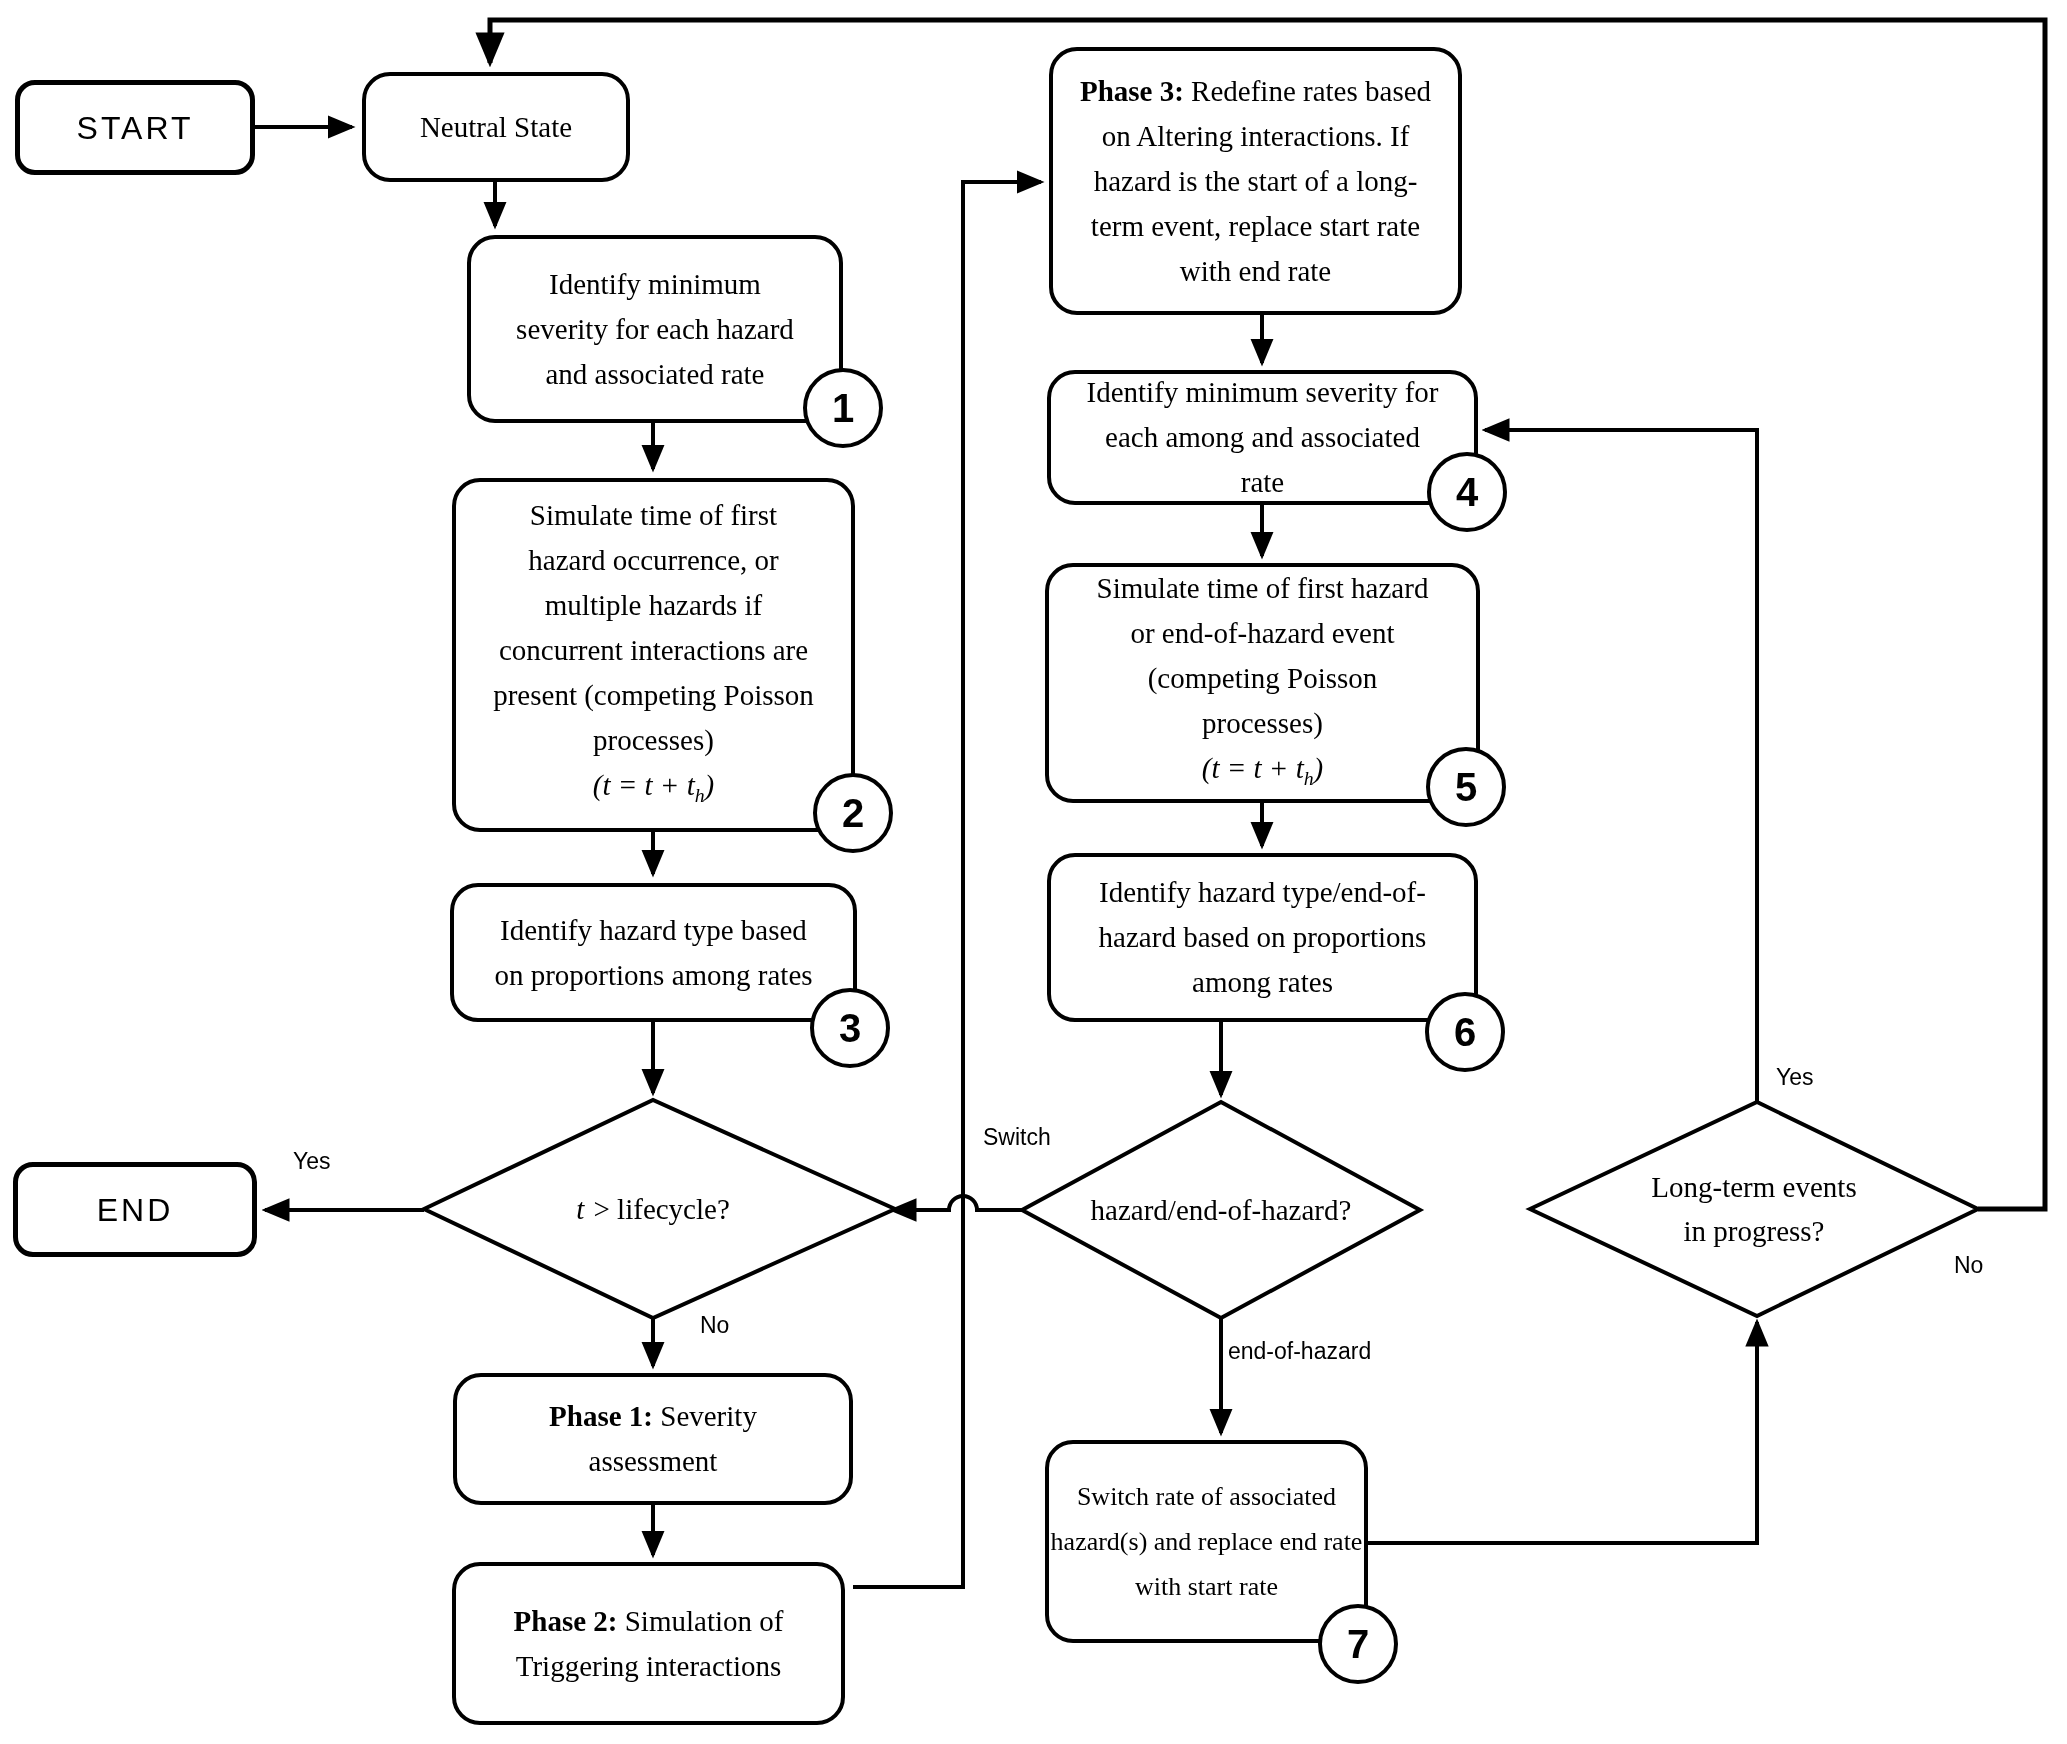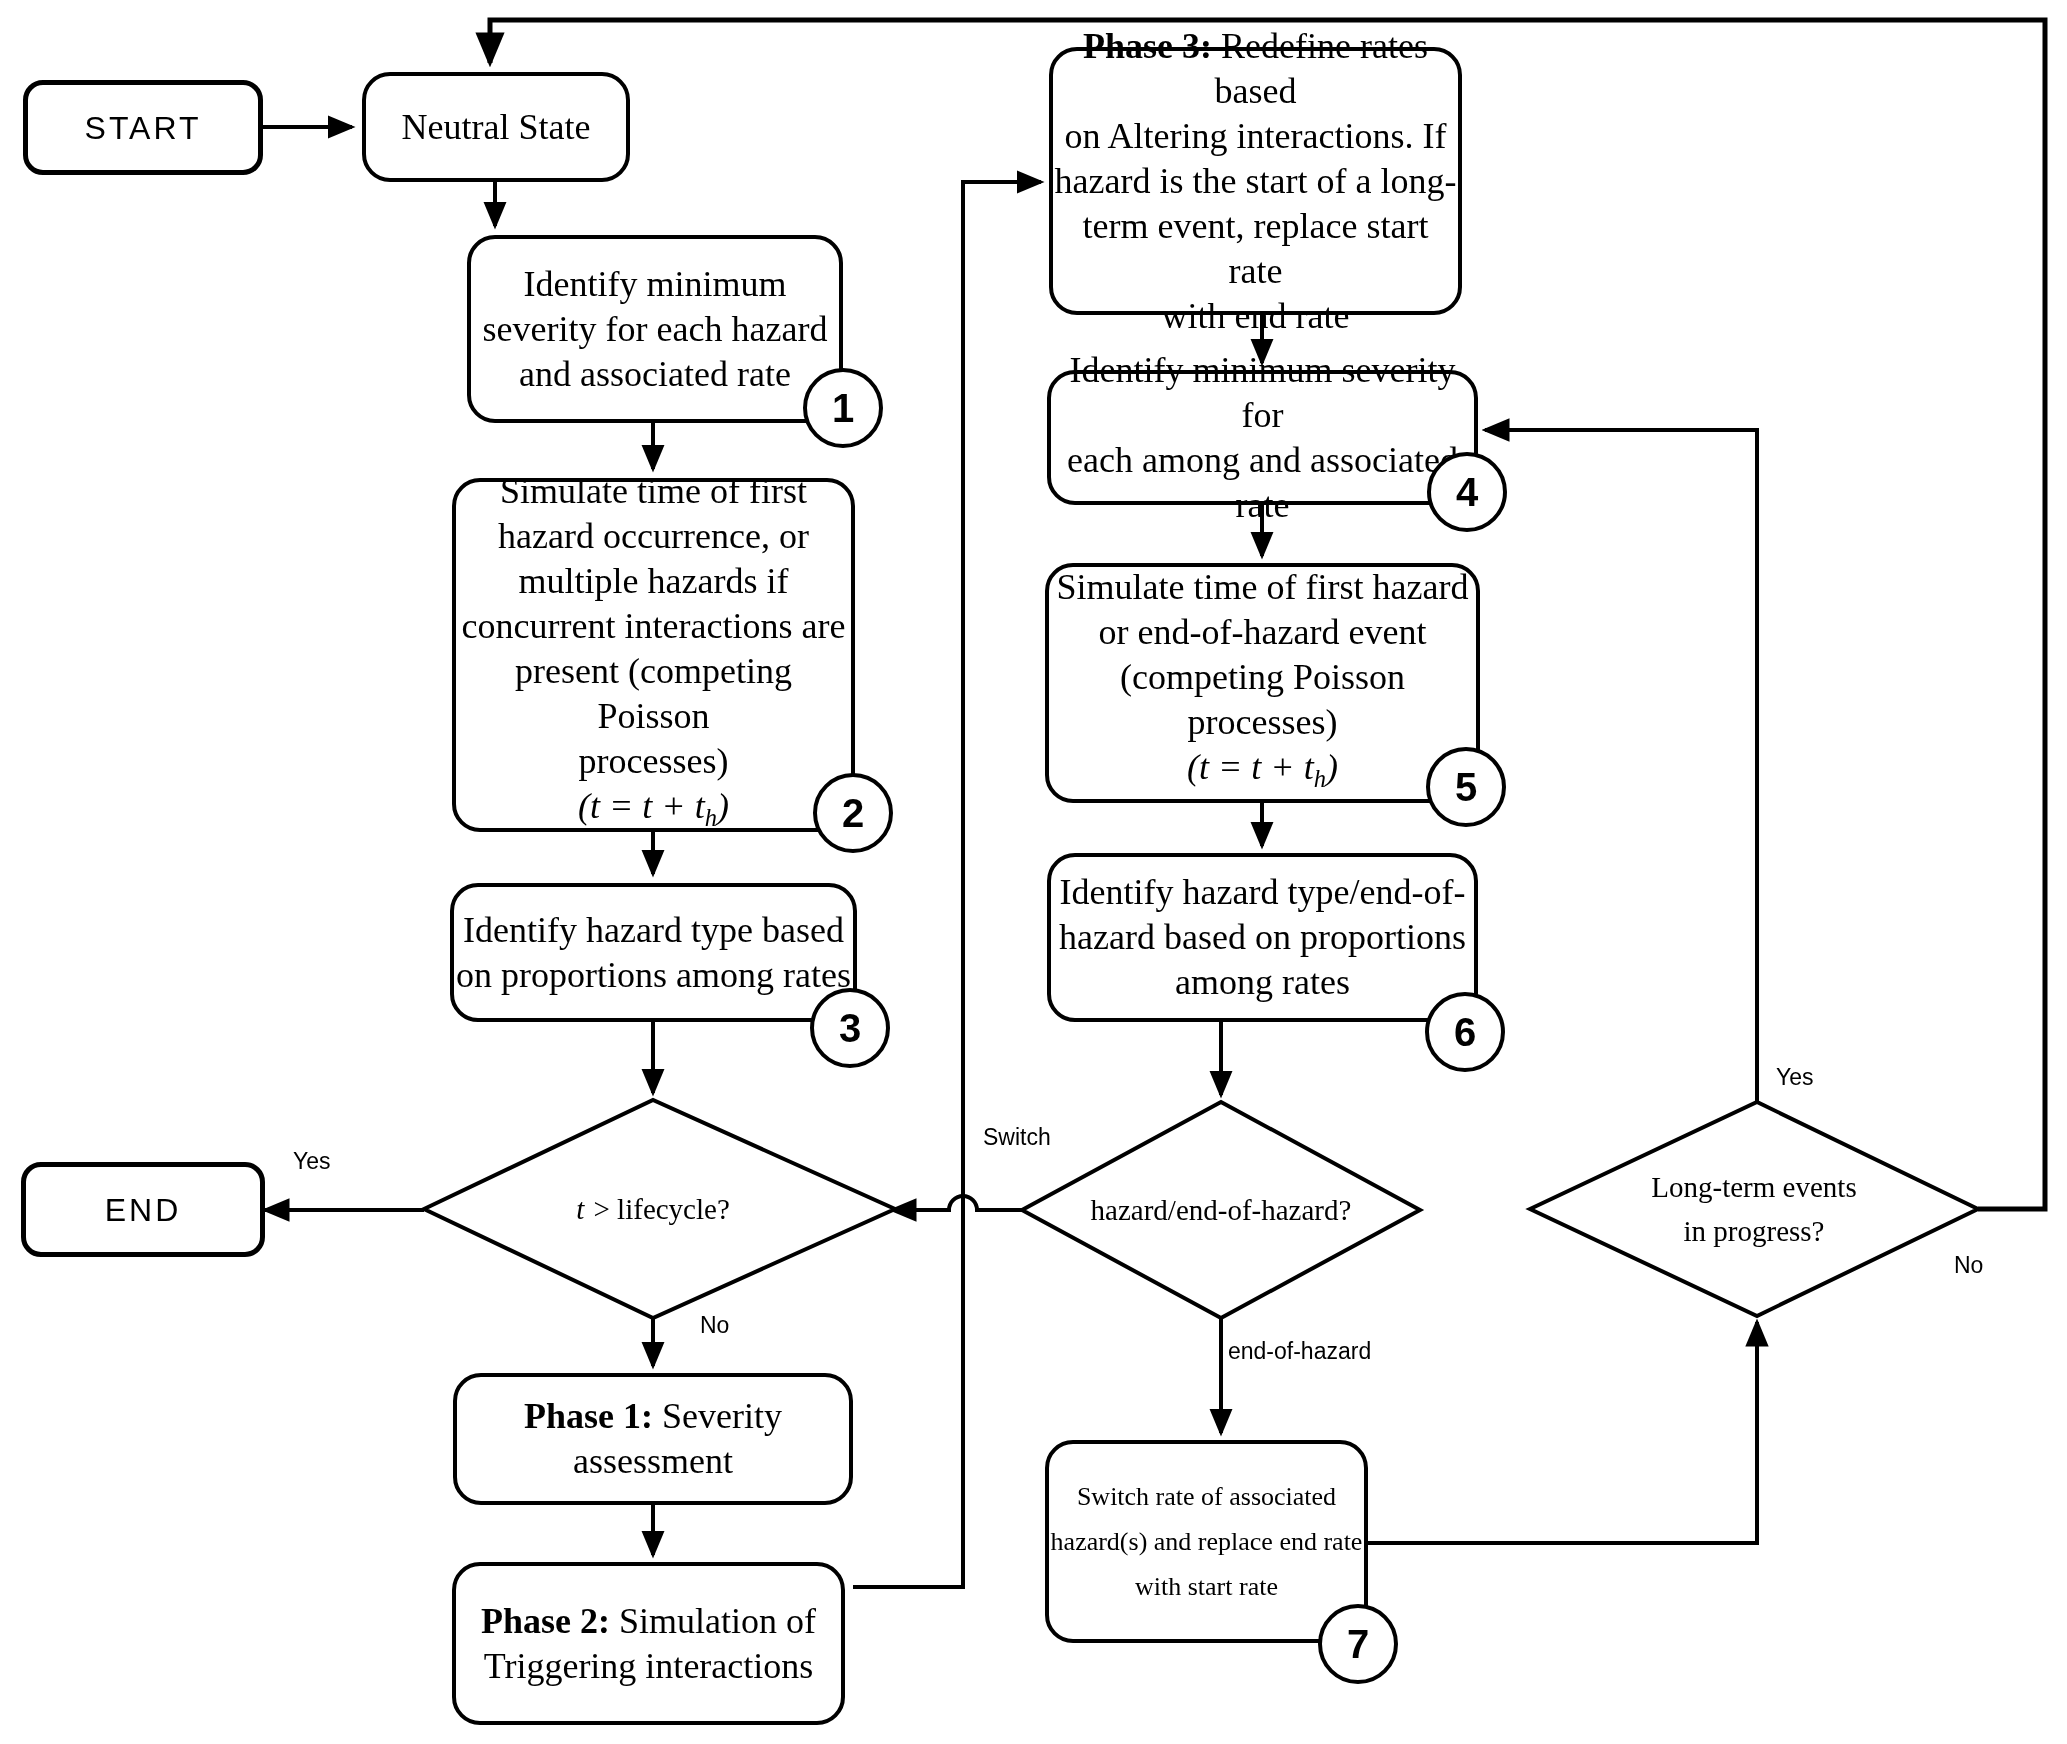--- a/index.html
+++ b/index.html
@@ -4,26 +4,26 @@
 <style>
   html,body{margin:0;padding:0;background:#ffffff;}
   .stage{
     position:relative;width:2067px;height:1744px;background:#ffffff;
     font-family:"Liberation Serif",serif;color:#000;overflow:hidden;
   }
   svg.wires{position:absolute;left:0;top:0;z-index:1;}
   .node{
     position:absolute;box-sizing:border-box;background:#fff;border:4px solid #000;
     border-radius:28px;display:flex;flex-direction:column;align-items:center;justify-content:center;
-    text-align:center;font-size:36px;line-height:45px;z-index:2;
+    text-align:center;font-size:29px;line-height:45px;z-index:2;
   }
   .node .txt{white-space:pre-line;}
   .terminal{
     font-family:"Liberation Sans",sans-serif;font-size:32px;letter-spacing:3px;
-    border-radius:20px;border-width:5px;line-height:36px;margin-left:8px;
+    border-radius:20px;border-width:5px;line-height:36px;
   }
   .small{font-size:26px;}
   .formula{font-style:italic;}
   .formula sub{font-size:0.68em;font-style:italic;}
   .badge{
     position:absolute;box-sizing:border-box;width:80px;height:80px;border:4px solid #000;border-radius:50%;
     background:#fff;display:flex;align-items:center;justify-content:center;
     font-family:"Liberation Sans",sans-serif;font-weight:bold;font-size:40px;z-index:3;
   }
   .dlabel{

